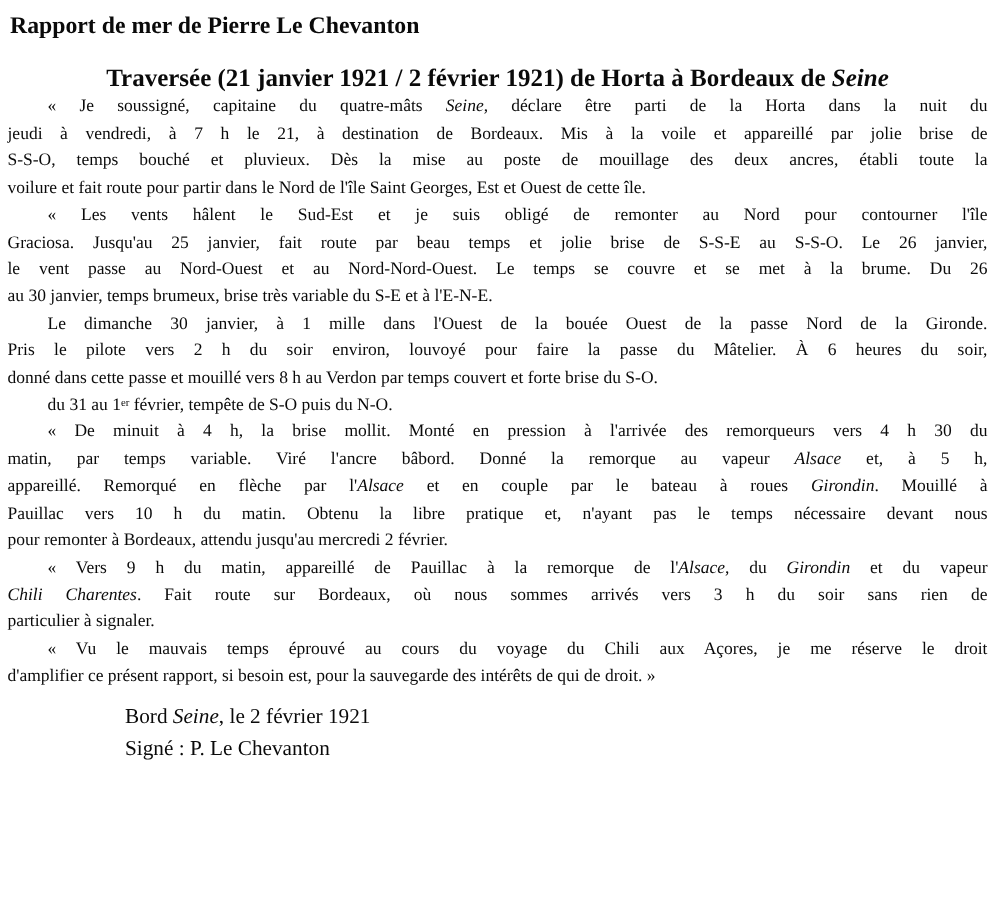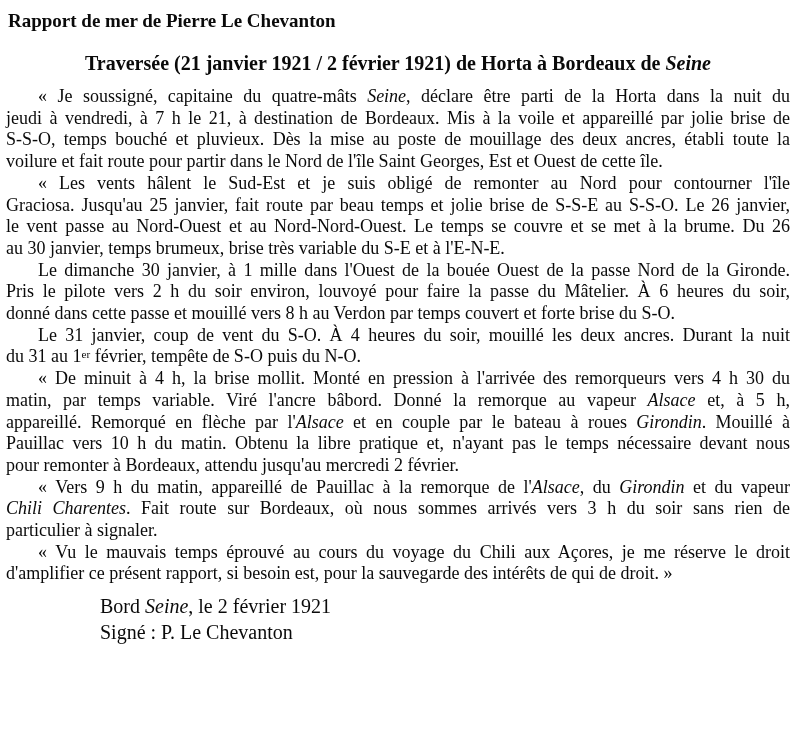--- a/index.html
+++ b/index.html
@@ -29,39 +29,39 @@
   }
   .subtitle {
     margin: 20px 0 0 0;
     font-size: 20px;
     font-weight: bold;
     line-height: 22px;
     text-align: center;
     white-space: nowrap;
   }
   .body-text {
-    margin-top: 12px;
-    font-size: 18px;
+    margin-top: 1px;
+    font-size: 14px;
     line-height: 21.7px;
   }
   .paragraph { margin: 0; }
   .paragraph > .line:first-child { text-indent: 32px; }
   .line { min-height: 21.7px; }
   .line.just {
     text-align: justify;
     text-align-last: justify;
   }
   .line sup {
     font-size: 0.62em;
     line-height: 0;
     vertical-align: 0.4em;
   }
   .signature {
     margin: 8px 0 0 94px;
-    font-size: 20px;
+    font-size: 17px;
     line-height: 26px;
   }
   .sig-line { white-space: nowrap; }
   i { font-style: italic; }
 </style>
 </head>
 <body>
 
 <div class="page">
   <h1 class="title">Rapport de mer de Pierre Le Chevanton</h1>
@@ -80,21 +80,20 @@
         <div class="line just">Graciosa. Jusqu'au 25 janvier, fait route par beau temps et jolie brise de S-S-E au S-S-O. Le 26 janvier,</div>
         <div class="line just">le vent passe au Nord-Ouest et au Nord-Nord-Ouest. Le temps se couvre et se met à la brume. Du 26</div>
         <div class="line">au 30 janvier, temps brumeux, brise très variable du S-E et à l'E-N-E.</div>
       </div>
       <div class="paragraph">
         <div class="line just">Le dimanche 30 janvier, à 1 mille dans l'Ouest de la bouée Ouest de la passe Nord de la Gironde.</div>
         <div class="line just">Pris le pilote vers 2 h du soir environ, louvoyé pour faire la passe du Mâtelier. À 6 heures du soir,</div>
         <div class="line">donné dans cette passe et mouillé vers 8 h au Verdon par temps couvert et forte brise du S-O.</div>
       </div>
       <div class="paragraph">
-        <div class="line just">Le 31 janvier, coup de vent du S-O. À 4 heures du soir, mouillé les deux ancres. Durant la nuit</div>
         <div class="line">du 31 au 1<sup>er</sup> février, tempête de S-O puis du N-O.</div>
       </div>
       <div class="paragraph">
         <div class="line just">« De minuit à 4 h, la brise mollit. Monté en pression à l'arrivée des remorqueurs vers 4 h 30 du</div>
         <div class="line just">matin, par temps variable. Viré l'ancre bâbord. Donné la remorque au vapeur <i>Alsace</i> et, à 5 h,</div>
         <div class="line just">appareillé. Remorqué en flèche par l'<i>Alsace</i> et en couple par le bateau à roues <i>Girondin</i>. Mouillé à</div>
         <div class="line just">Pauillac vers 10 h du matin. Obtenu la libre pratique et, n'ayant pas le temps nécessaire devant nous</div>
         <div class="line">pour remonter à Bordeaux, attendu jusqu'au mercredi 2 février.</div>
       </div>
       <div class="paragraph">

